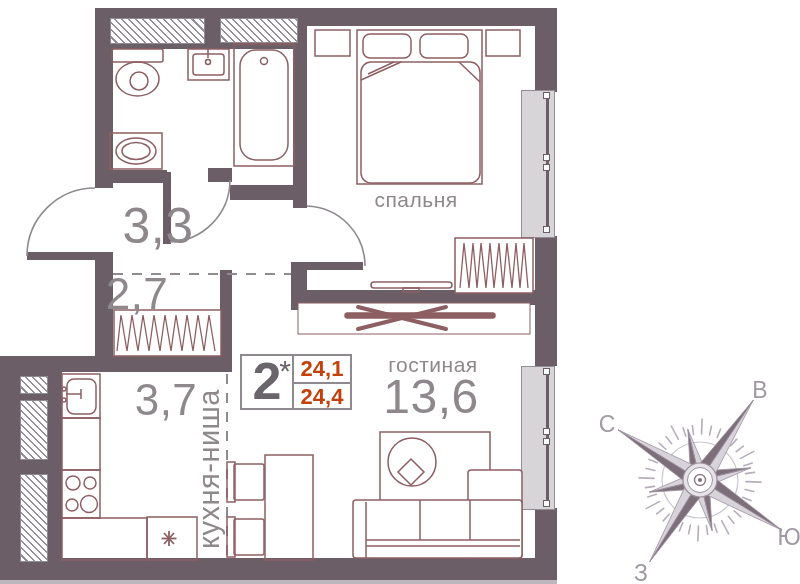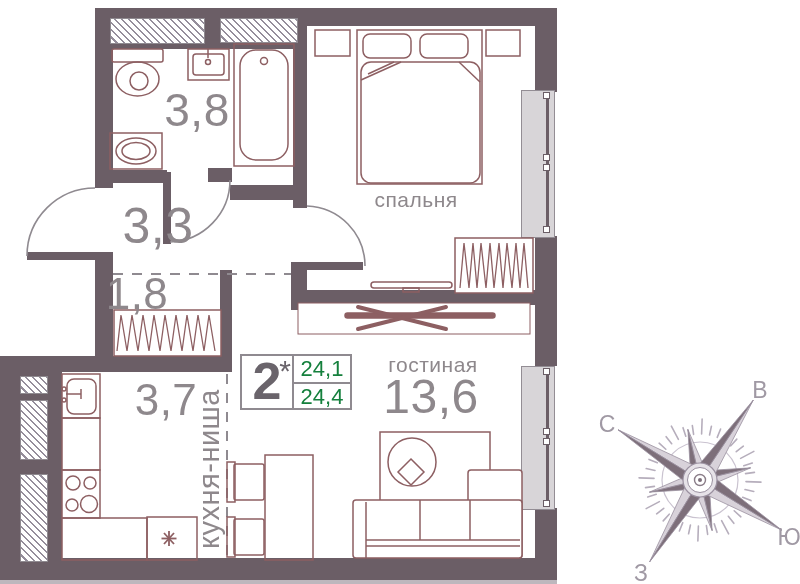--- a/index.html
+++ b/index.html
@@ -25,21 +25,21 @@
   .room-area{font-size:48px;}
   
   #info-box{position:absolute;left:240px;top:354px;width:112px;height:56px;
             border:2px solid #8f8a90;box-sizing:border-box;display:flex;background:#fff;}
   #info-left{width:52px;border-right:2px solid #8f8a90;box-sizing:border-box;
              display:flex;align-items:center;justify-content:center;position:relative;}
   #info-rooms{font-size:52px;font-weight:700;color:#6a646b;line-height:1;margin-top:-2px;}
   #info-star{position:absolute;right:1px;top:-2px;font-size:30px;font-weight:400;color:#6a646b;}
   #info-right{flex:1;display:flex;flex-direction:column;}
   .info-row{flex:1;display:flex;align-items:center;justify-content:center;
-            font-size:22px;color:#15803d;font-weight:400;}
+            font-size:22px;color:#c2410c;font-weight:700;}
   .info-row:first-child{border-bottom:2px solid #8f8a90;box-sizing:border-box;}
   .compass-letter{position:absolute;color:#a099a4;font-size:23px;font-weight:400;
                   transform:translate(-50%,-50%);}
 </style>
 </head>
 <body>
 
 <div id="stage">
 
   <div class="wall" style="left:95px;top:8px;width:462px;height:18px"></div>
@@ -209,23 +209,22 @@
       </g>
     </g>
 
     <g stroke="#8f8a90" stroke-width="1.6" fill="none">
       <path d="M 95 188 A 68 68 0 0 0 27 256"></path>
       <path d="M 170 242 A 62 62 0 0 0 230 180"></path>
       <path d="M 307 206 A 60 60 0 0 1 365 266"></path>
     </g>
   </svg>
 
-  <div class="label room-area" style="left:197px;top:110px;font-size:46px">3,8</div>
   <div class="label room-area" style="left:158px;top:226px;font-size:50px">3,3</div>
-  <div class="label room-area" style="left:137px;top:294px;font-size:44px">1,8</div>
+  <div class="label room-area" style="left:137px;top:294px;font-size:44px">2,7</div>
   <div class="label room-area" style="left:166px;top:400px;font-size:44px">3,7</div>
   <div class="label rot" style="left:209px;top:469px;font-size:29px">кухня-ниша</div>
   <div class="label room-name" style="left:416px;top:199px">спальня</div>
   <div class="label room-name" style="left:433px;top:364px">гостиная</div>
   <div class="label" style="left:431px;top:397px;font-size:48px">13,6</div>
 
   <div id="info-box">
     <div id="info-left">
       <span id="info-rooms">2</span>
       <span id="info-star">*</span>

